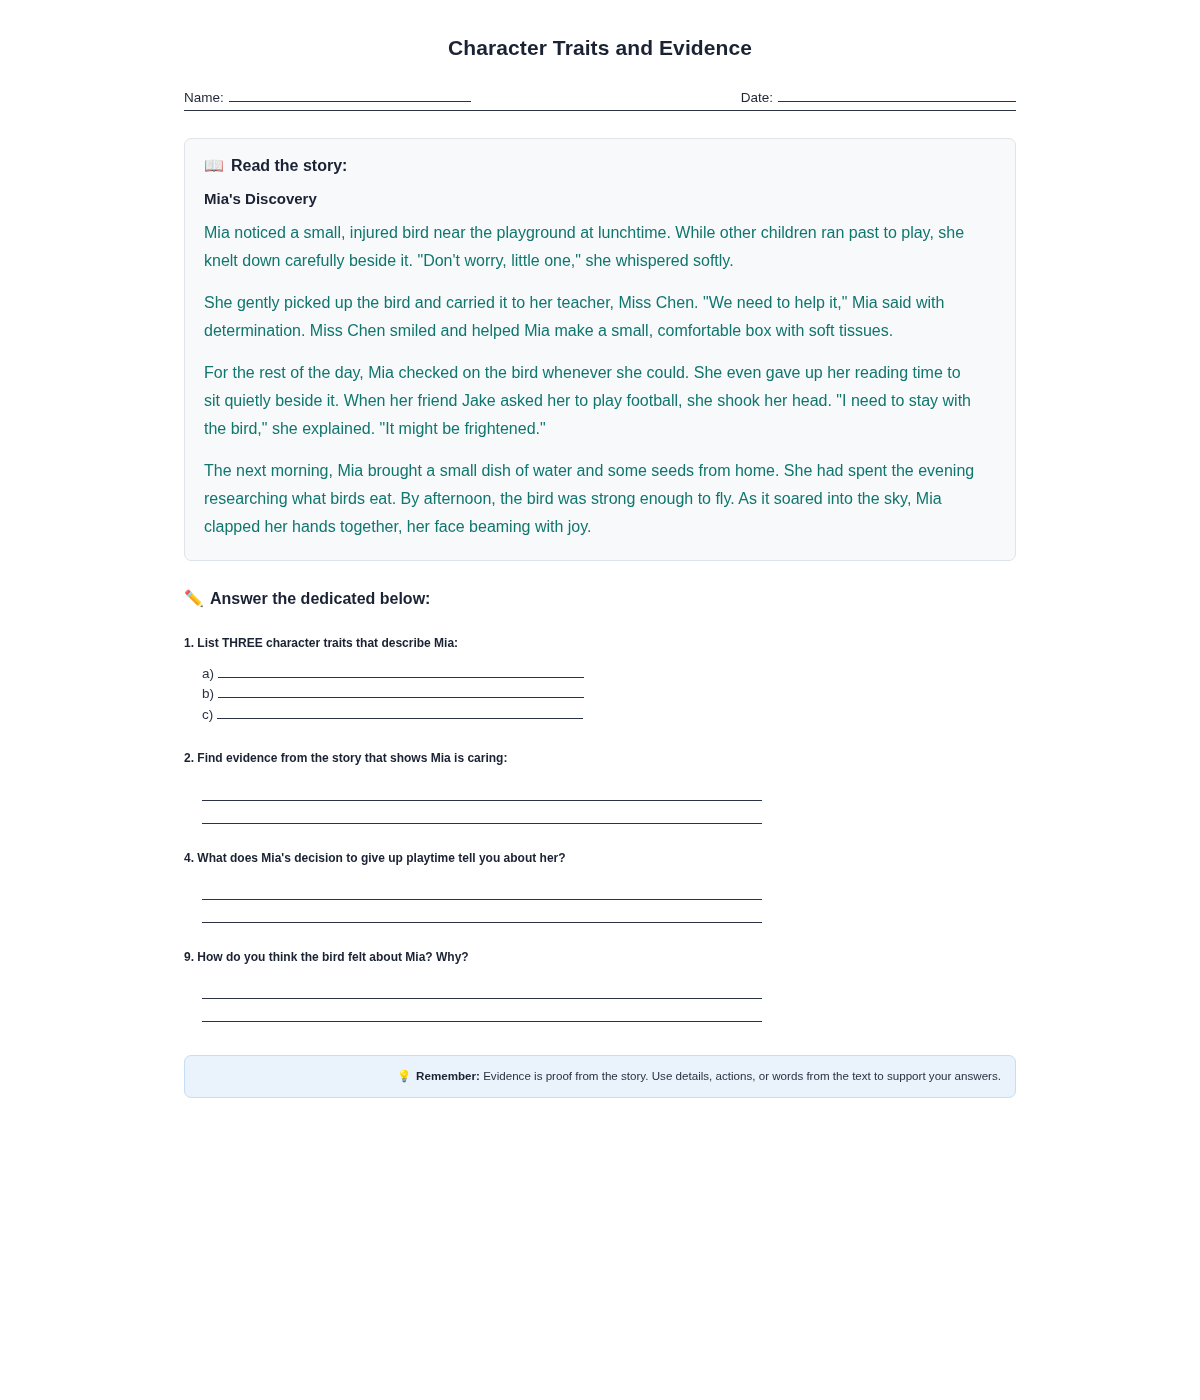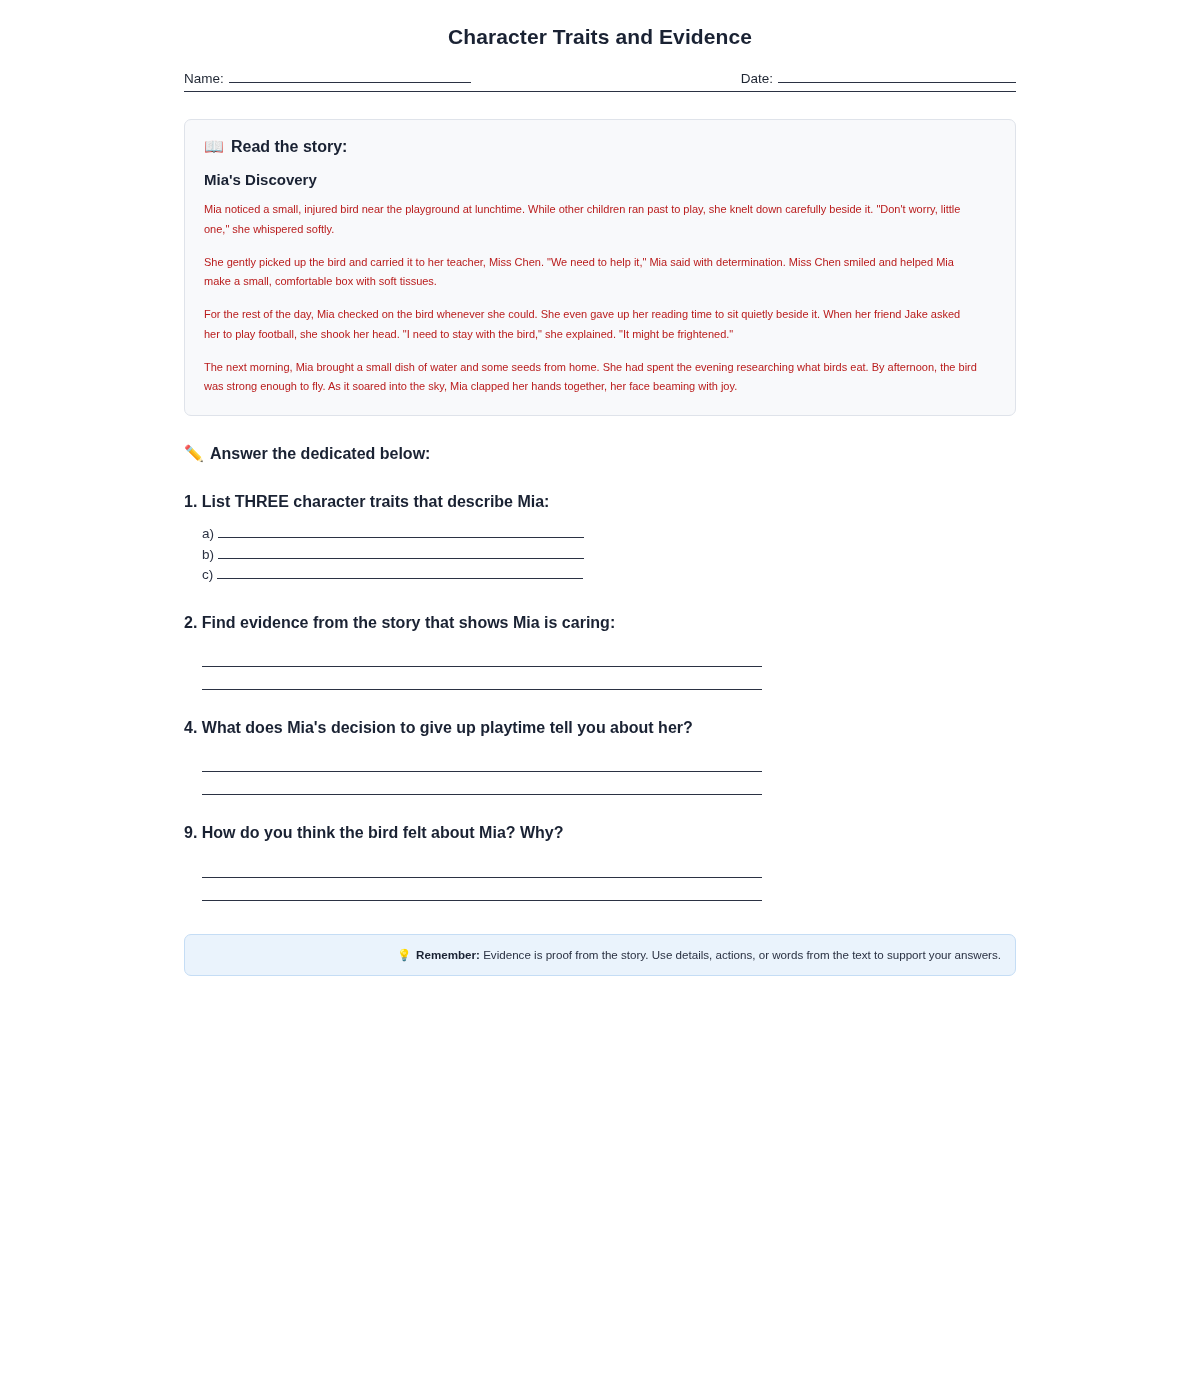--- a/index.html
+++ b/index.html
@@ -17,36 +17,36 @@
     -webkit-font-smoothing: antialiased;
   }
 
   .sheet {
     width: 1200px;
     padding: 22px 184px 0 184px;
   }
 
   
   .worksheet-title {
-    margin: 1px;
+    margin: 12px;
     padding: 0;
     text-align: center;
     font-size: 21px;
     font-weight: bold;
     color: #1a2233;
     letter-spacing: 0.1px;
     line-height: 1.3;
   }
 
   
   .namedate-row {
     display: flex;
     justify-content: space-between;
     align-items: flex-end;
-    margin-top: 20px;
+    margin-top: 28px;
     font-size: 13.5px;
     color: #1f2633;
   }
   .namedate-field {
     display: flex;
     align-items: baseline;
     white-space: nowrap;
   }
   .namedate-label { margin-right: 5px; }
   .namedate-rule {
@@ -87,42 +87,42 @@
     font-weight: normal;
   }
   .story-subtitle {
     margin: 0 0 12px 0;
     font-size: 15px;
     font-weight: bold;
     color: #1a2233;
   }
   .story-para {
     margin: 0 17px 14px 0;
-    font-size: 11px;
+    font-size: 16px;
     line-height: 1.75;
-    color: #b91c1c;
+    color: #0f766e;
   }
   .story-para:last-child { margin-bottom: 0; }
 
   
   .questions-heading {
     margin: 28px 0 0 0;
     font-size: 16px;
     font-weight: bold;
     color: #1a2233;
     display: flex;
     align-items: center;
     gap: 6px;
     line-height: 1.25;
   }
 
   .question-block { margin-top: 26px; }
   .question-text {
     margin: 0;
-    font-size: 16px;
+    font-size: 12px;
     font-weight: bold;
     color: #1a2233;
     line-height: 1.45;
   }
 
   
   .sub-answers {
     margin: 10px 0 0 0;
     padding: 0;
     list-style: none;

